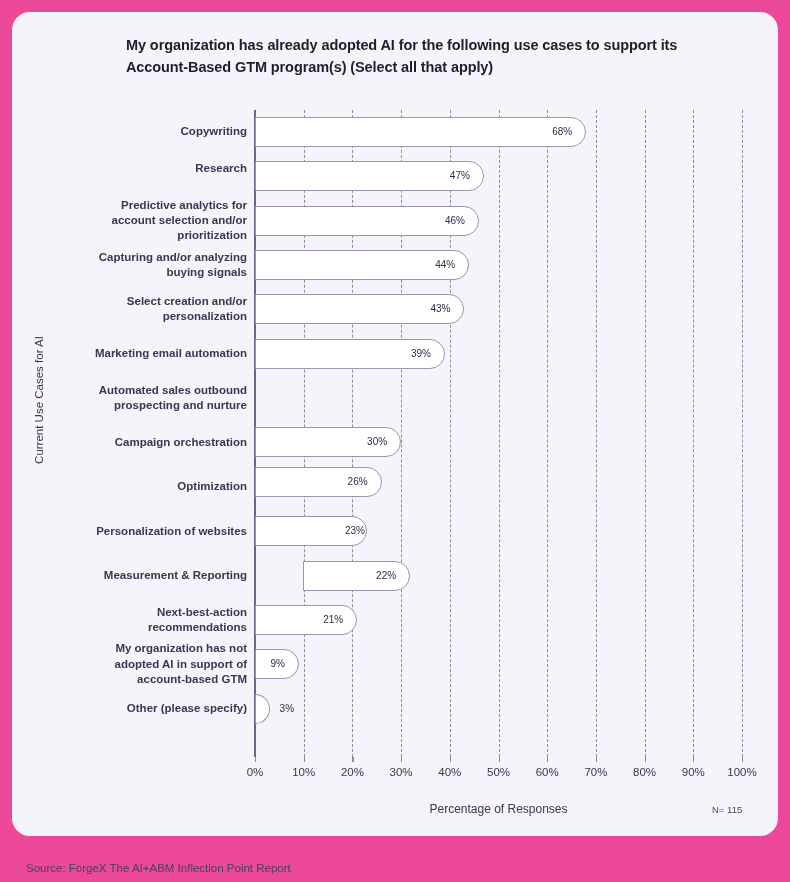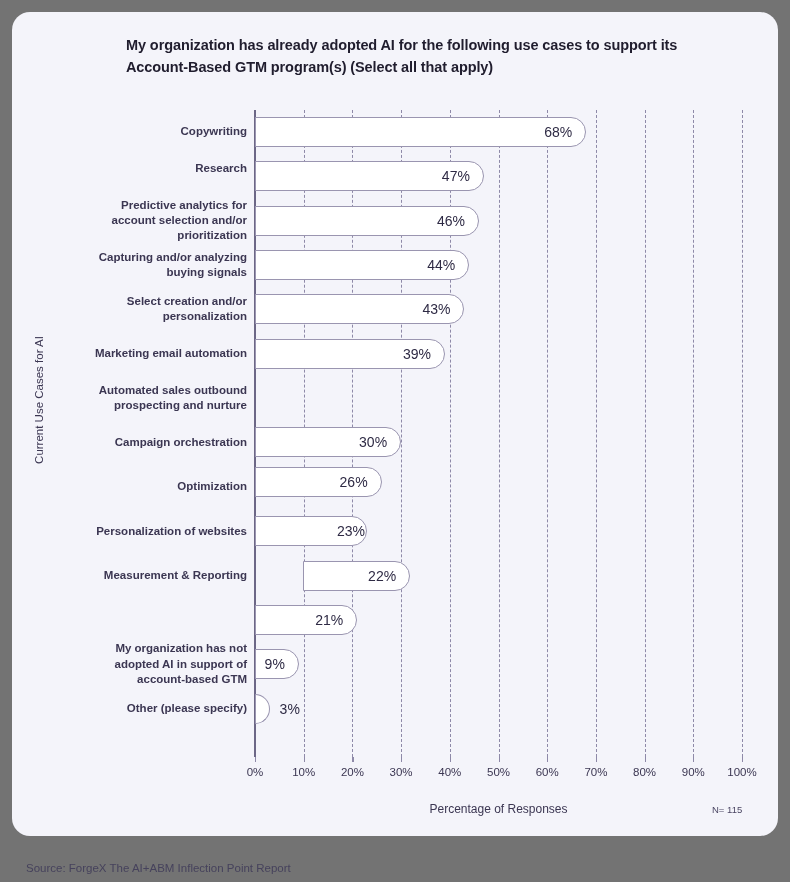--- a/index.html
+++ b/index.html
@@ -12,21 +12,21 @@
     height: 882px;
     font-family: "Liberation Sans", sans-serif;
     -webkit-font-smoothing: antialiased;
   }
 
   .page {
     position: relative;
     width: 790px;
     height: 882px;
     overflow: hidden;
-    background: #737373;
+    background: #ec4899;
   }
 
   .card {
     position: absolute;
     left: 12px;
     top: 12px;
     width: 766px;
     height: 824px;
     background: #f4f4fa;
     border-radius: 18px;
@@ -90,21 +90,21 @@
     border: 1.2px solid #9a95b0;
     border-radius: 0 16px 16px 0;
     box-sizing: border-box;
   }
 
   .bar-value {
     position: absolute;
     top: 7px;
     height: 30px;
     line-height: 30px;
-    font-size: 14px;
+    font-size: 10px;
     color: #2e2a44;
     white-space: nowrap;
   }
   .bar-value.inside { text-align: right; }
 
   
   .cat-label {
     position: absolute;
     right: 0;
     width: 180px;
@@ -226,20 +226,24 @@
           <div>Campaign orchestration</div>
         </div>
         <div class="cat-label" style="top: 369.2px;">
           <div>Optimization</div>
         </div>
         <div class="cat-label" style="top: 413.55px;">
           <div>Personalization of websites</div>
         </div>
         <div class="cat-label" style="top: 457.9px;">
           <div>Measurement &amp; Reporting</div>
+        </div>
+        <div class="cat-label" style="top: 494.65px;">
+          <div>Next-best-action</div>
+          <div>recommendations</div>
         </div>
         <div class="cat-label" style="top: 531.4px;">
           <div>My organization has not</div>
           <div>adopted AI in support of</div>
           <div>account-based GTM</div>
         </div>
         <div class="cat-label" style="top: 590.95px;">
           <div>Other (please specify)</div>
         </div>
       </div>

